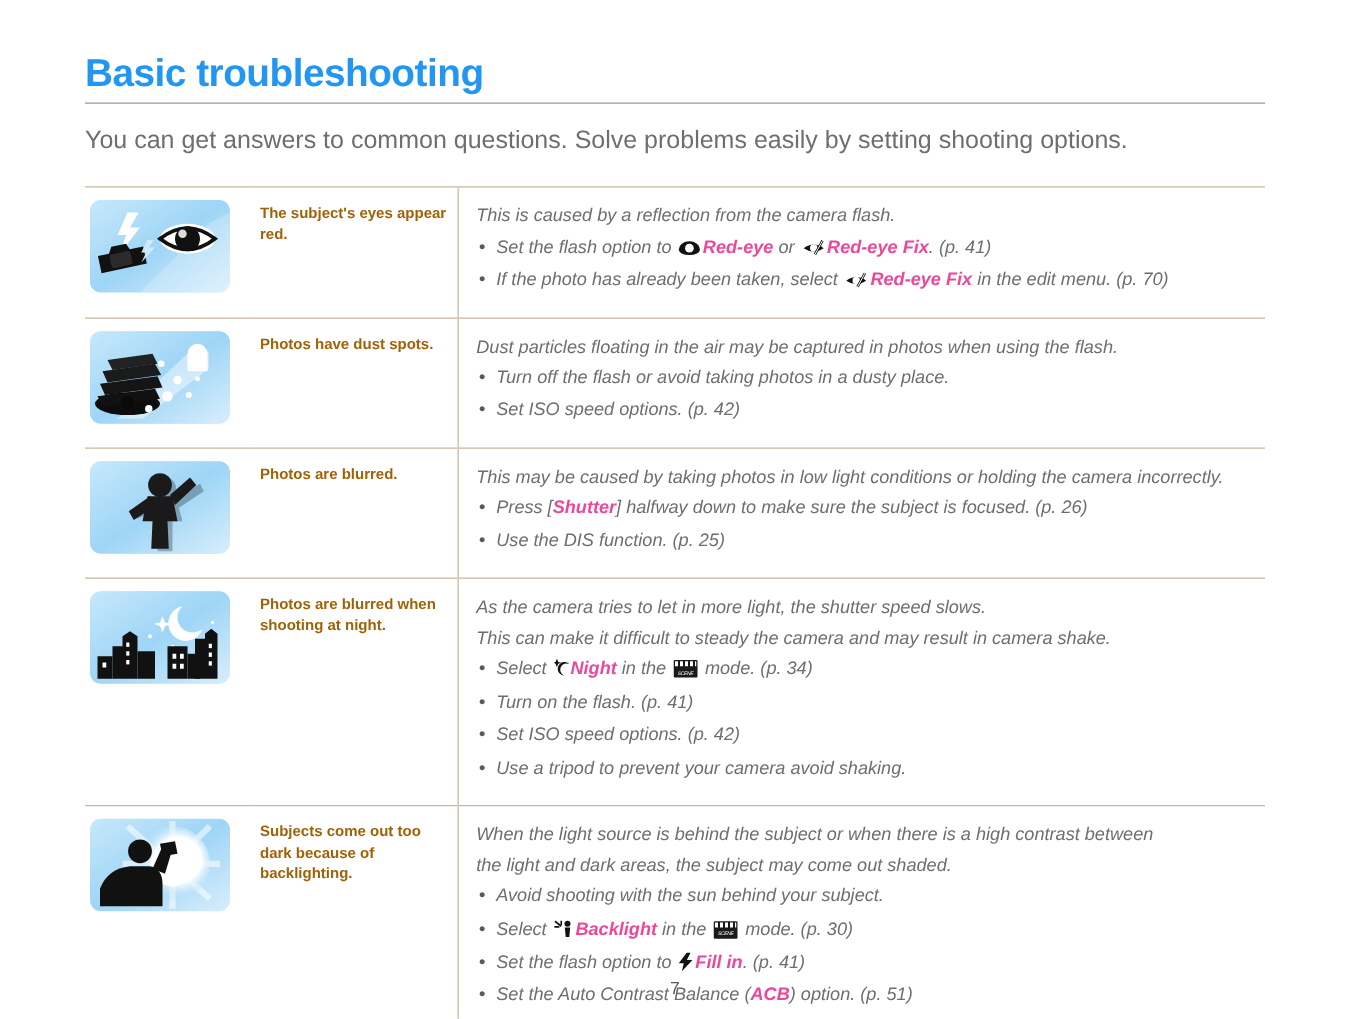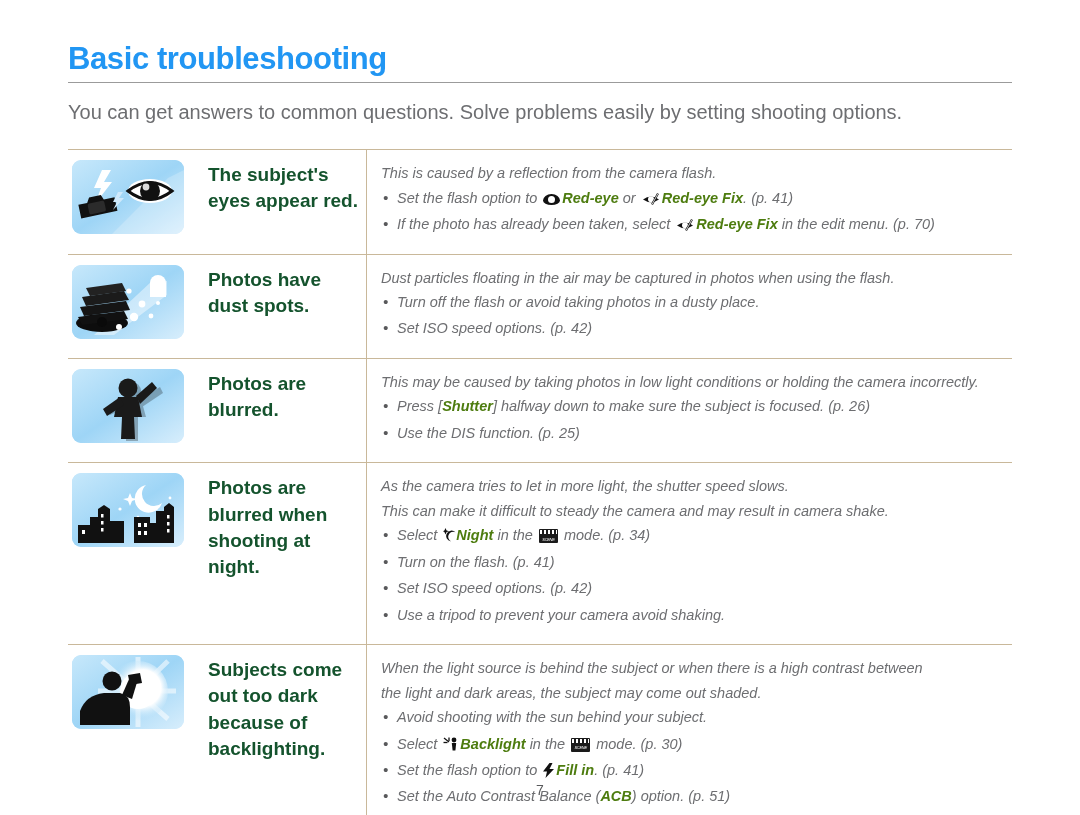--- a/index.html
+++ b/index.html
@@ -53,23 +53,23 @@
   }
   td.c-icon {
     width: 130px;
     vertical-align: top;
     padding: 10px 0 14px 4px;
   }
   td.c-label {
     width: 150px;
     vertical-align: top;
     padding: 12px 8px 14px 6px;
-    color: #14532d;
+    color: #a16207;
     font-weight: bold;
-    font-size: 19px;
+    font-size: 12px;
     line-height: 1.38;
   }
   td.c-body {
     vertical-align: top;
     padding: 12px 0 14px 14px;
     border-left: 1.2px solid #c9b89a;
     font-size: 14.5px;
     line-height: 1.55;
     font-style: italic;
   }
@@ -82,21 +82,21 @@
     color: #6d6e71;
   }
   ul.bullets li::before {
     content: "\2022";
     position: absolute;
     left: 2px;
     top: -1px;
     color: #58595b;
     font-size: 15px;
   }
-  b, .b { color: #4d7c0f; font-weight: bold; }
+  b, .b { color: #ec4899; font-weight: bold; }
   .thumb {
     width: 112px;
     height: 74px;
     border-radius: 9px;
     background: linear-gradient(150deg, #bfe4fa 0%, #9fd7f7 45%, #cfe9fb 100%);
     position: relative;
     overflow: hidden;
     display: block;
   }
   

